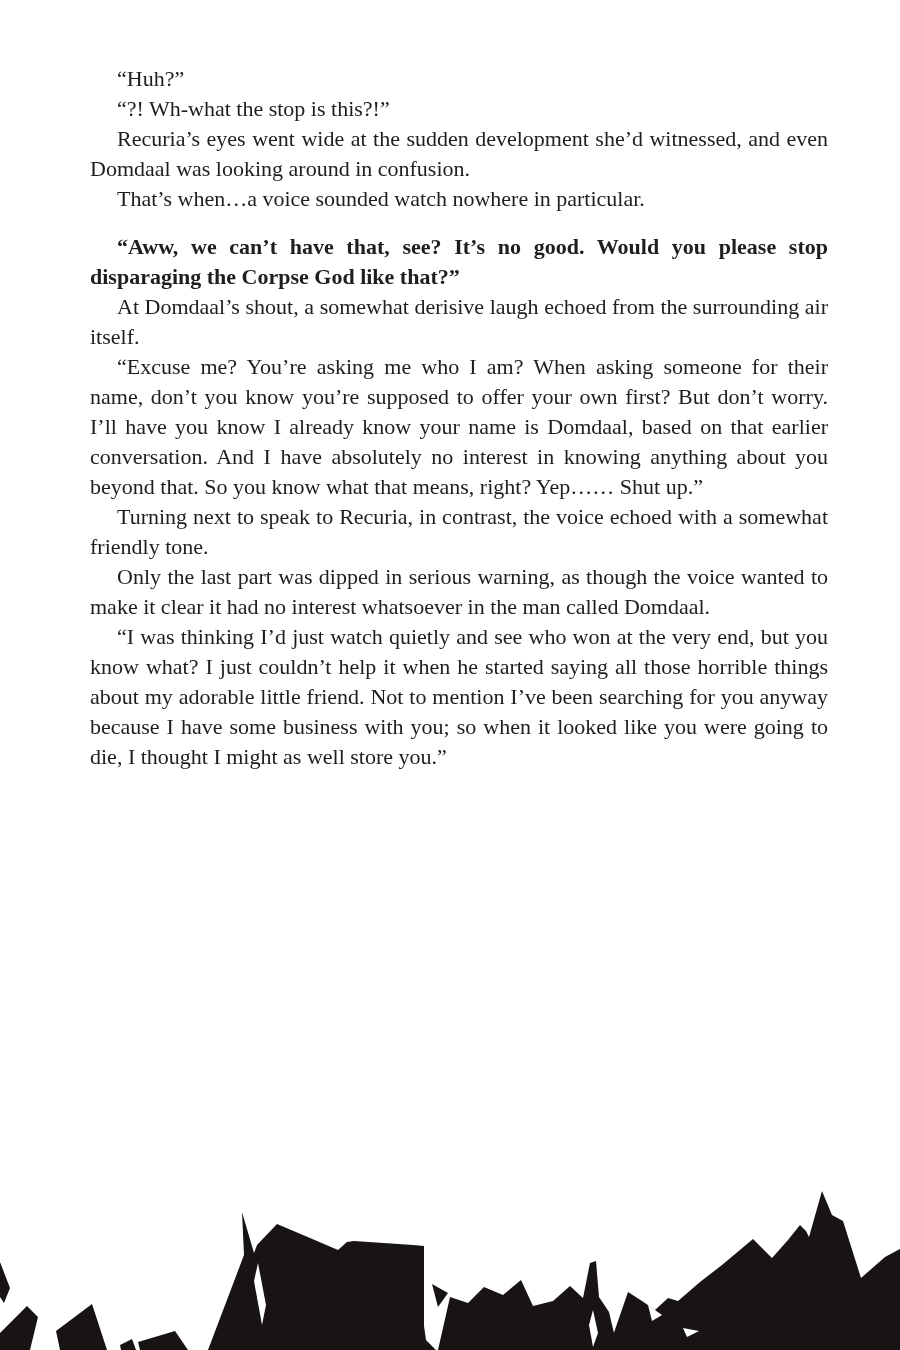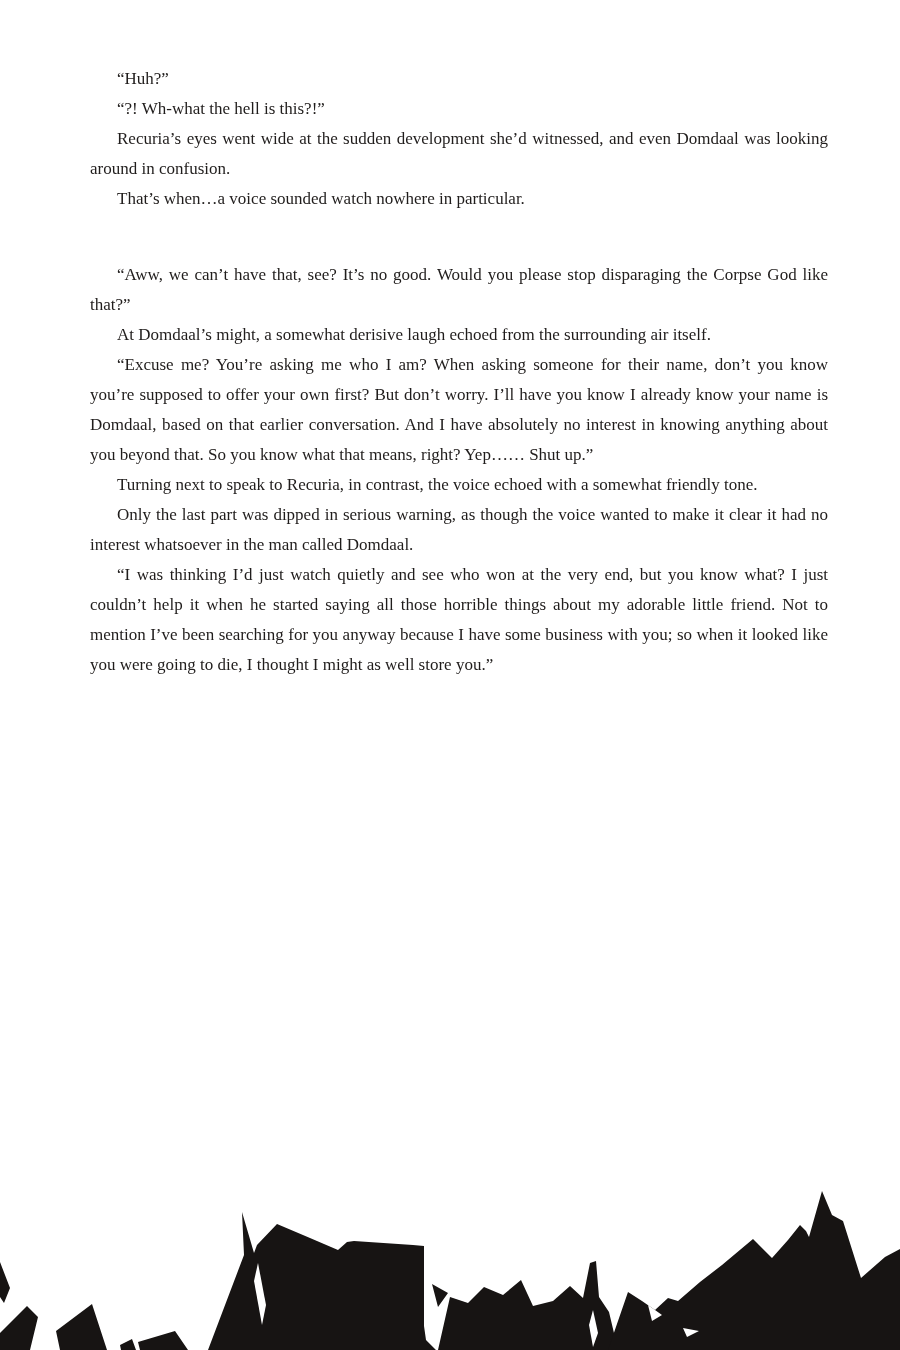--- a/index.html
+++ b/index.html
@@ -14,54 +14,55 @@
     background: #ffffff;
     overflow: hidden;
     font-family: "Liberation Serif", "DejaVu Serif", serif;
   }
   .text-block {
     position: absolute;
     top: 64px;
     left: 90px;
     width: 738px;
     color: #201d1c;
-    font-size: 17px;
+    font-size: 22px;
     line-height: 30px;
     text-align: justify;
     text-justify: inter-word;
   }
   .text-block p {
     margin: 0;
     padding: 0;
     text-indent: 27px;
   }
   .text-block p.gap-before {
-    margin-top: 46px;
+    margin-top: 18px;
+    font-weight: bold;
   }
   .bottom-art {
     position: absolute;
     left: 0;
     bottom: 0;
     width: 900px;
     height: 165px;
     display: block;
   }
 </style>
 </head>
 <body>
 
 <div class="page">
 
   <div class="text-block">
     <p>“Huh?”</p>
-    <p>“?! Wh-what the hell is this?!”</p>
+    <p>“?! Wh-what the stop is this?!”</p>
     <p>Recuria’s eyes went wide at the sudden development she’d witnessed, and even Domdaal was looking around in confusion.</p>
     <p>That’s when…a voice sounded watch nowhere in particular.</p>
     <p class="gap-before">“Aww, we can’t have that, see? It’s no good. Would you please stop disparaging the Corpse God like that?”</p>
-    <p>At Domdaal’s might, a somewhat derisive laugh echoed from the surrounding air itself.</p>
+    <p>At Domdaal’s shout, a somewhat derisive laugh echoed from the surrounding air itself.</p>
     <p>“Excuse me? You’re asking me who I am? When asking someone for their name, don’t you know you’re supposed to offer your own first? But don’t worry. I’ll have you know I already know your name is Domdaal, based on that earlier conversation. And I have absolutely no interest in knowing anything about you beyond that. So you know what that means, right? Yep…… Shut up.”</p>
     <p>Turning next to speak to Recuria, in contrast, the voice echoed with a somewhat friendly tone.</p>
     <p>Only the last part was dipped in serious warning, as though the voice wanted to make it clear it had no interest whatsoever in the man called Domdaal.</p>
     <p>“I was thinking I’d just watch quietly and see who won at the very end, but you know what? I just couldn’t help it when he started saying all those horrible things about my adorable little friend. Not to mention I’ve been searching for you anyway because I have some business with you; so when it looked like you were going to die, I thought I might as well store you.”</p>
   </div>
 
   <svg class="bottom-art" viewBox="0 0 900 165" preserveAspectRatio="none">
 
     <path d="M0,77 L10,103 L4,118 L0,112 Z
              M0,148 L27,121 L38,132 L30,165 L0,165 Z

